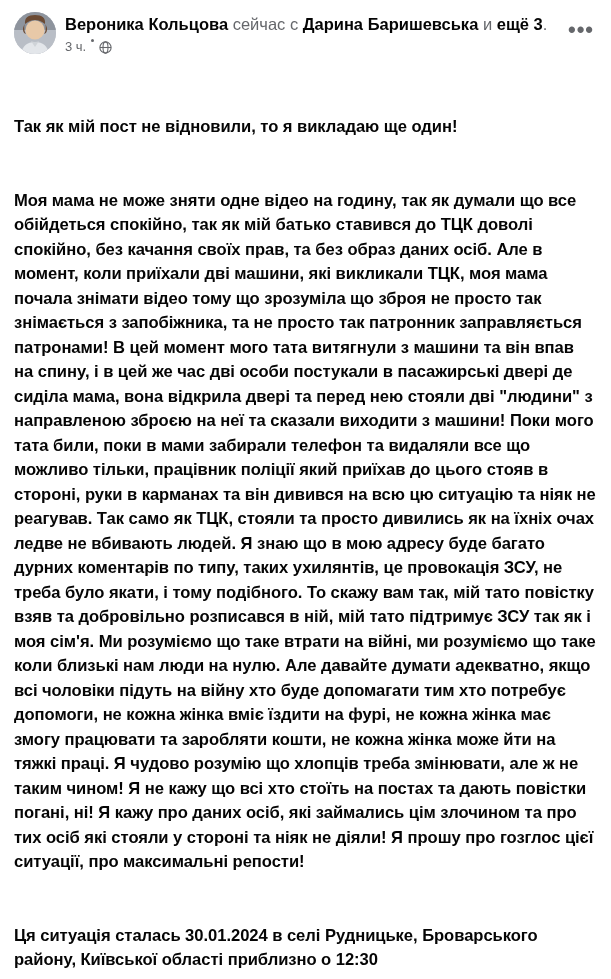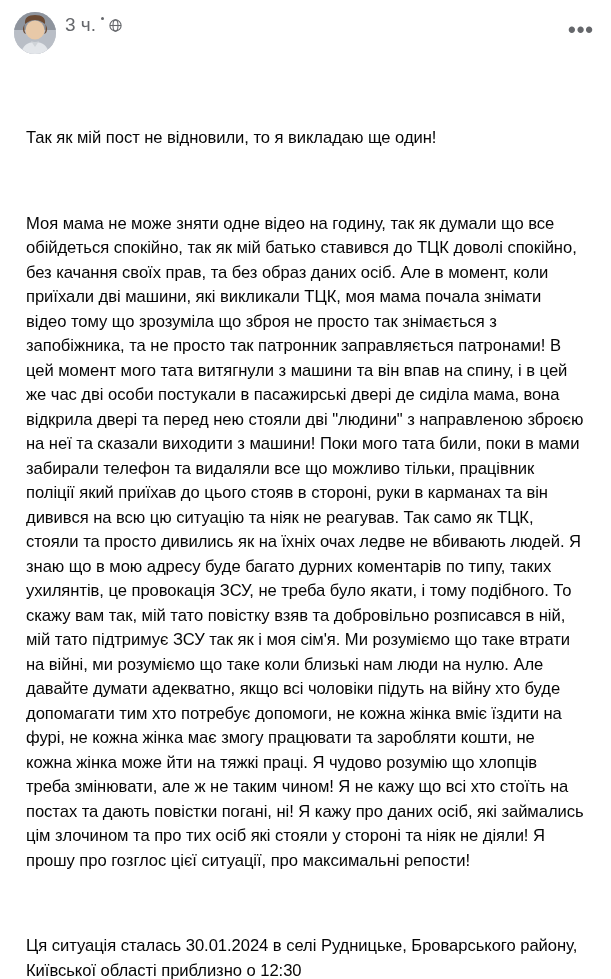--- a/index.html
+++ b/index.html
@@ -50,21 +50,21 @@
     color: #050505;
     font-weight: 700;
   }
   .byline .name.link {
     cursor: pointer;
   }
   .meta {
     margin-top: 4px;
     display: flex;
     gap: 5px;
-    font-size: 19px;
+    font-size: 13px;
     color: #65676b;
     line-height: 16px;
   }
   .meta .dot {
     width: 3px;
     height: 3px;
     border-radius: 50%;
     background: #65676b;
     display: inline-block;
   }
@@ -94,21 +94,22 @@
   .post-body {
     margin-top: 11px;
     font-size: 16.6px;
     line-height: 24.5px;
     color: #050505;
     white-space: pre-wrap;
     word-wrap: break-word;
     letter-spacing: -0.05px;
   }
   .post-body p {
-    margin: 12px;
+    margin: 0;
+    font-weight: bold;
   }
   .post-body p + p { margin-top: 0; }
 </style>
 </head>
 <body>
 
 <div class="post">
 
   <div class="post-header">
 
@@ -119,20 +120,21 @@
         <circle cx="21" cy="18" r="9.5" fill="#e8c9a8"></circle>
         <path d="M11 12 q10 -8 20 0 q1 -9 -10 -9 q-11 0 -10 9z" fill="#6b4a33"></path>
         <path d="M10.5 12 q-1 7 1.5 10 q-3.5 -1 -3 -6z" fill="#6b4a33"></path>
         <path d="M31.5 12 q1 7 -1.5 10 q3.5 -1 3 -6z" fill="#6b4a33"></path>
         <path d="M7 42 q2 -12 14 -12 q12 0 14 12z" fill="#e3e6ea"></path>
         <path d="M17 29 l4 6 l4 -6 q-4 2 -8 0z" fill="#cfd3d8"></path>
       </svg>
     </div>
 
     <div class="header-text">
+      <div class="byline"><span class="name link">Вероника Кольцова</span><span> сейчас с </span><span class="name link">Дарина Баришевська</span><span> и </span><span class="name link">ещё 3</span><span>.</span></div>
 
       <div class="meta">
         <span>3 ч.</span>
         <span class="dot"></span>
         <span class="globe-icon">
           <svg width="13" height="13" viewBox="0 0 12 12" aria-hidden="true">
             <circle cx="6" cy="6" r="5.2" fill="none" stroke="#65676b" stroke-width="1"></circle>
             <ellipse cx="6" cy="6" rx="2.3" ry="5.2" fill="none" stroke="#65676b" stroke-width="1"></ellipse>
             <line x1="0.9" y1="6" x2="11.1" y2="6" stroke="#65676b" stroke-width="1"></line>
           </svg>

